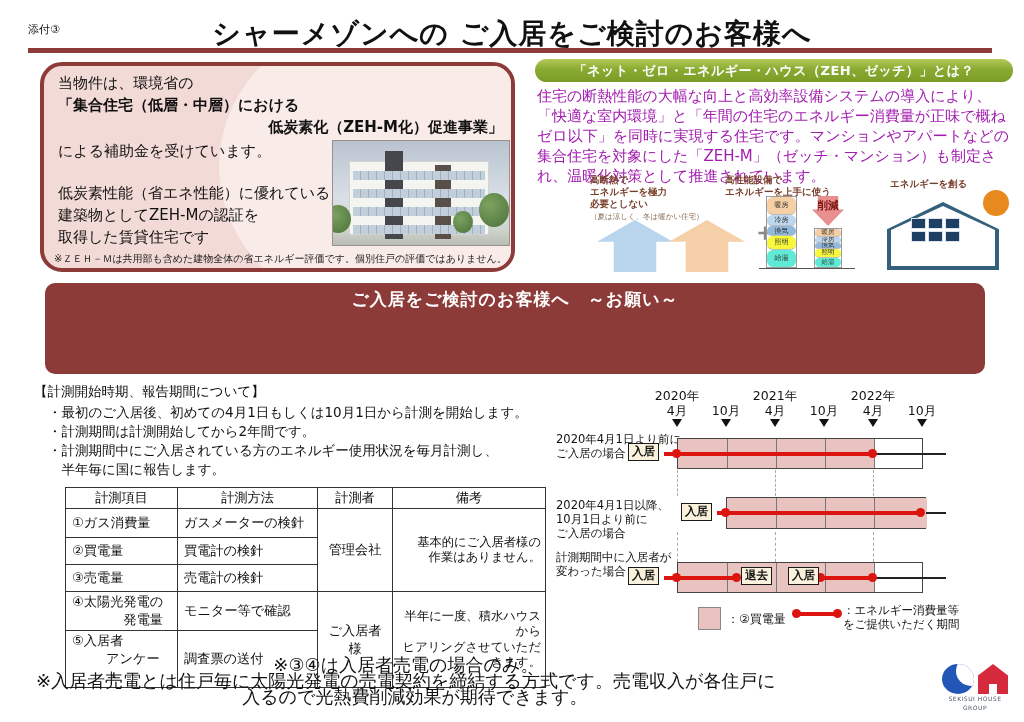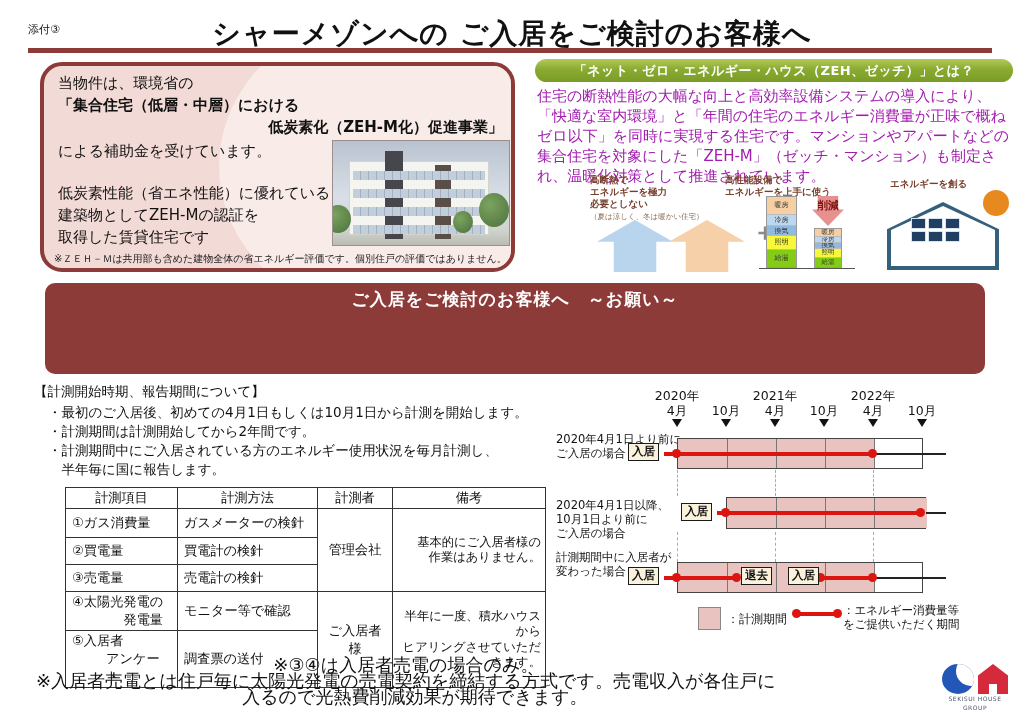--- a/index.html
+++ b/index.html
@@ -50,26 +50,26 @@
   #g1-label { left: 55px; top: 2px; width: 160px; }
   .house-arrow { position: absolute; top: 0; width: 76px; height: 52px; clip-path: polygon(50% 0,100% 42%,78% 42%,78% 100%,22% 100%,22% 42%,0 42%); }
   #house1 { left: 62px; top: 48px; width: 148px; height: 52px; }
   #house1 .left-half { left: 0; background: #b9d5ee; }
   #house1 .right-half { left: 72px; background: #f6d0a8; }
   .plus-sign { position: absolute; font-size: 24px; color: #8a8a8a; font-weight: bold; }
   #plus1 { left: 218px; top: 44px; }
   #plus2 { left: 428px; top: 44px; }
   #g2-label { left: 190px; top: 2px; width: 150px; }
   .ebar { position: absolute; display: flex; flex-direction: column; border: 1px solid #999; }
-  .eseg { width: 100%; display: flex; align-items: center; justify-content: center; font-size: 7px; color: #333; overflow: hidden; border-bottom: 1px solid #bbb; }
+  .eseg { width: 100%; display: flex; align-items: center; justify-content: center; font-size: 7px; color: #333; overflow: hidden; border-bottom: 1px solid #bbb; border-radius: 6px; }
   .eseg:last-child { border-bottom: none; }
   #ebar-left { left: 231px; top: 24px; width: 31px; height: 72px; }
   #ebar-right { left: 279px; top: 56px; width: 28px; height: 40px; }
   #ebar-right .eseg { font-size: 6.5px; }
-  .s-heat { background: #f6cfa4; } .s-cool { background: #bdd7ee; } .s-vent { background: #92bade; } .s-light { background: #f8f83a; } .s-water { background: #84cc16; }
+  .s-heat { background: #f6cfa4; } .s-cool { background: #bdd7ee; } .s-vent { background: #92bade; } .s-light { background: #f8f83a; } .s-water { background: #5eead4; }
   #reduce-arrow { left: 277px; top: 24px; width: 32px; height: 30px; background: #e89090; clip-path: polygon(18% 0,82% 0,82% 45%,100% 45%,50% 100%,0 45%,18% 45%); text-align: center; font-size: 11px; font-weight: bold; color: #7a1510; padding-top: 2px; }
   #bar-base { left: 224px; top: 96px; width: 96px; height: 1px; background: #555; }
   #g3-label { left: 355px; top: 6px; width: 120px; }
   #house3 { left: 352px; top: 30px; width: 112px; height: 68px; }
   #house3 .outer { position: absolute; inset: 0; background: #35607c; clip-path: polygon(50% 0,100% 40%,100% 100%,0 100%,0 40%); }
   #house3 .inner { position: absolute; left: 4px; top: 4px; right: 4px; bottom: 4px; background: #fff; clip-path: polygon(50% 0,100% 40%,100% 100%,0 100%,0 40%); }
   #house3 .panel { position: absolute; width: 15px; height: 11px; background: #1f3f63; border: 1px solid #d8e4ee; }
   #sun { left: 448px; top: 18px; width: 26px; height: 26px; border-radius: 50%; background: #e8891f; }
 
   
@@ -334,21 +334,21 @@
     <div class="tl-dot" style="left:122px;top:187px"></div>
     <div class="tl-dot" style="left:182px;top:187px"></div>
     <div class="tl-tag" style="left:191px;top:181px">退去</div>
     <div class="tl-tag" style="left:238px;top:181px">入居</div>
     <div class="tl-red" style="left:271px;top:190px;width:52px"></div>
     <div class="tl-dot" style="left:266px;top:187px"></div>
     <div class="tl-dot" style="left:318px;top:187px"></div>
     <div class="tl-thin" style="left:326px;top:191px;width:70px"></div>
 
     <div id="legend-swatch"></div>
-    <div id="legend-pink-label">：計測期間</div>
+    <div id="legend-pink-label">：②買電量</div>
     <div class="tl-red" style="left:247px;top:226px;width:40px"></div>
     <div class="tl-dot" style="left:242px;top:223px"></div>
     <div class="tl-dot" style="left:283px;top:223px"></div>
     <div class="ml" id="legend-red-label">：エネルギー消費量等
 をご提供いただく期間</div>
   </div>
 
   <div class="abs" id="logo">
     <div id="logo-shapes">
       <div id="logo-crescent"></div>

